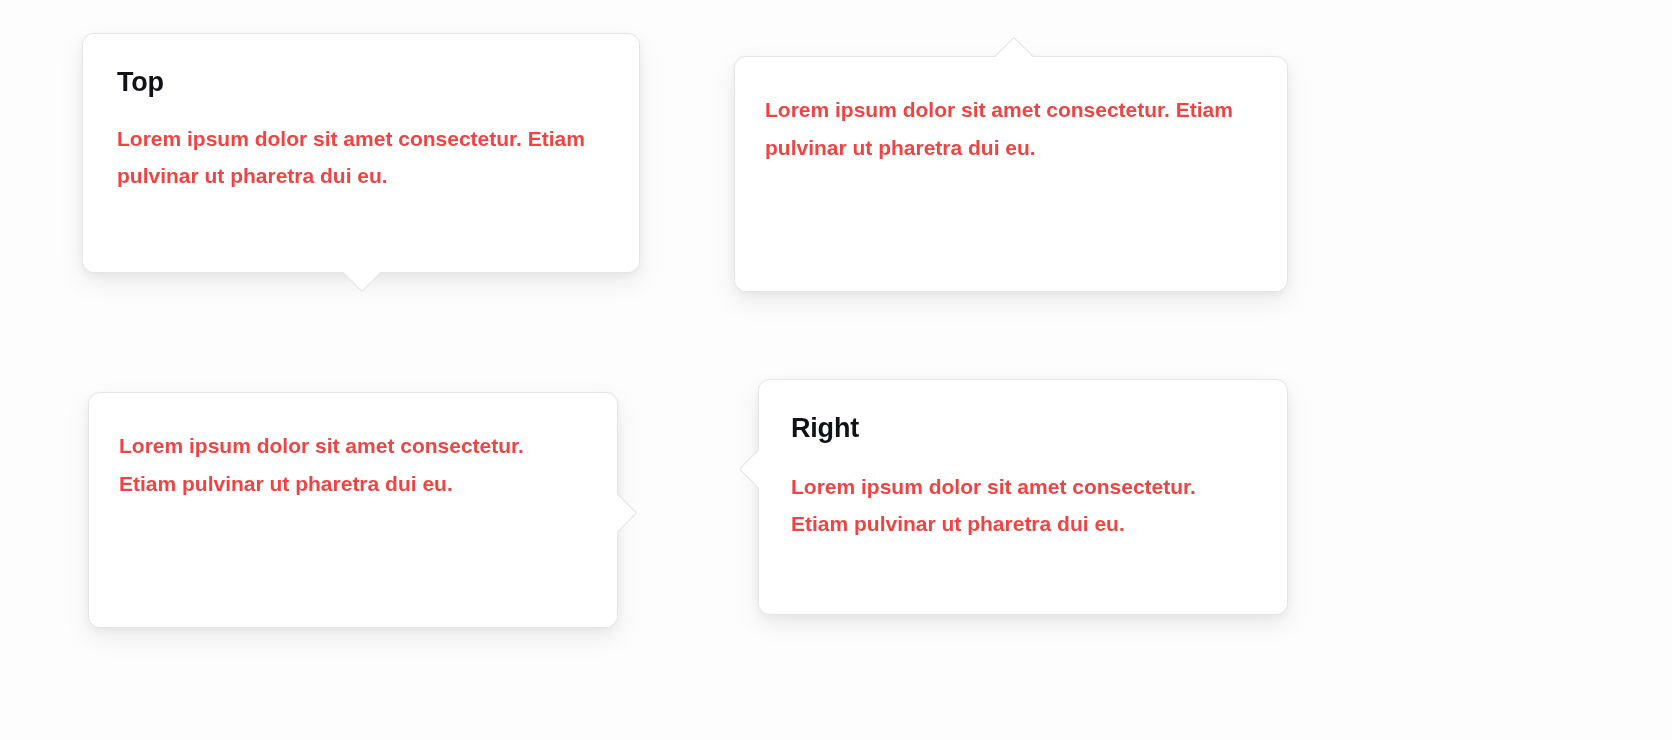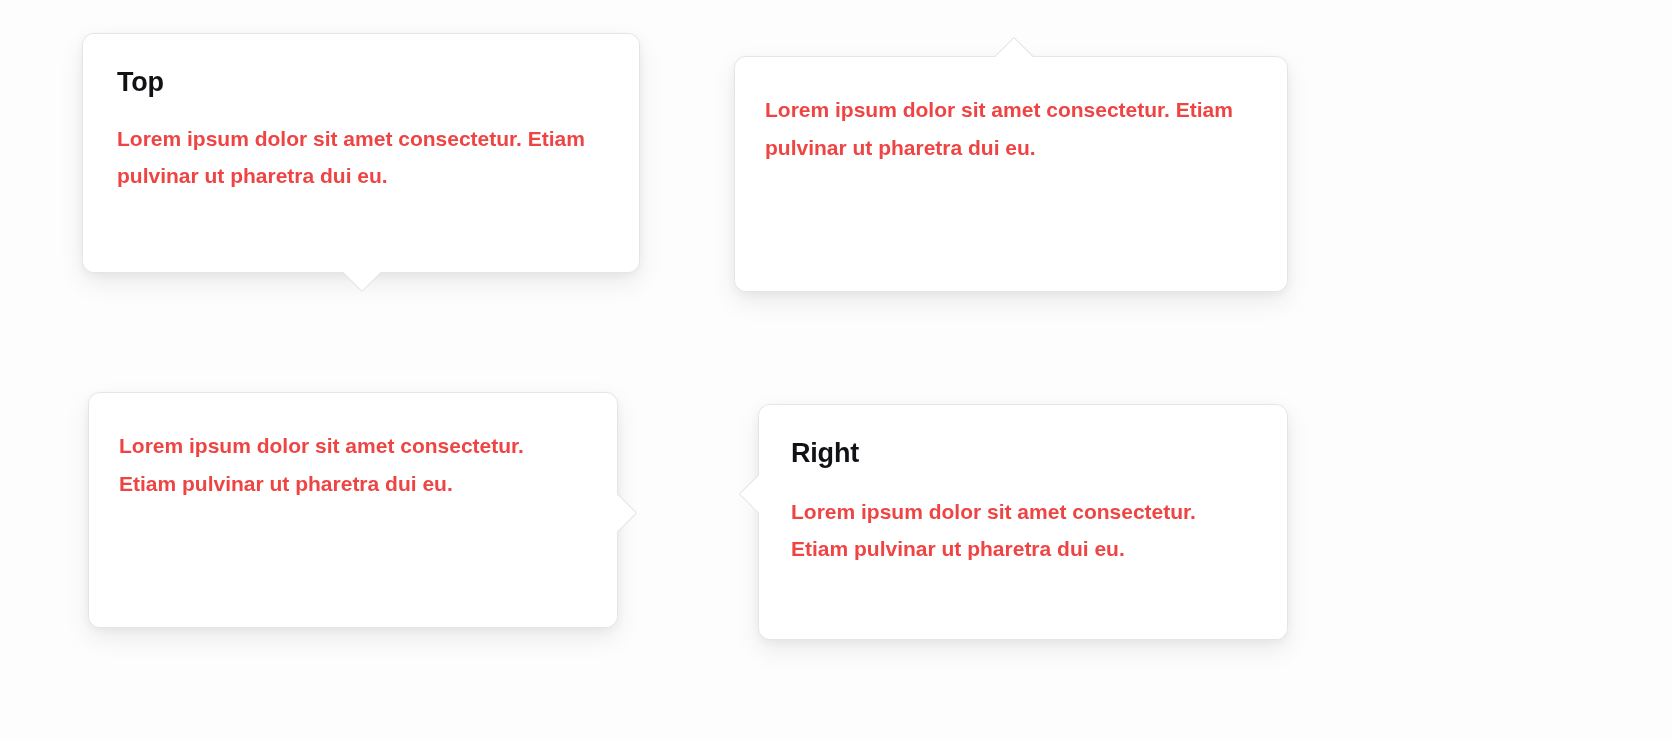--- a/index.html
+++ b/index.html
@@ -149,21 +149,21 @@
     right: 0;
     width: 4px;
     height: 44px;
     z-index: 3;
   }
   #card-left .popover-title { margin-bottom: 24px; }
 
   
   #card-right {
     left: 746px;
-    top: 404px;
+    top: 379px;
     width: 530px;
     height: 236px;
   }
   #card-right .popover-body {
     padding: 34px 36px 30px 32px;
   }
   #card-right .popover-arrow {
     top: 88px;
     margin-top: -14px;
     left: -14px;

